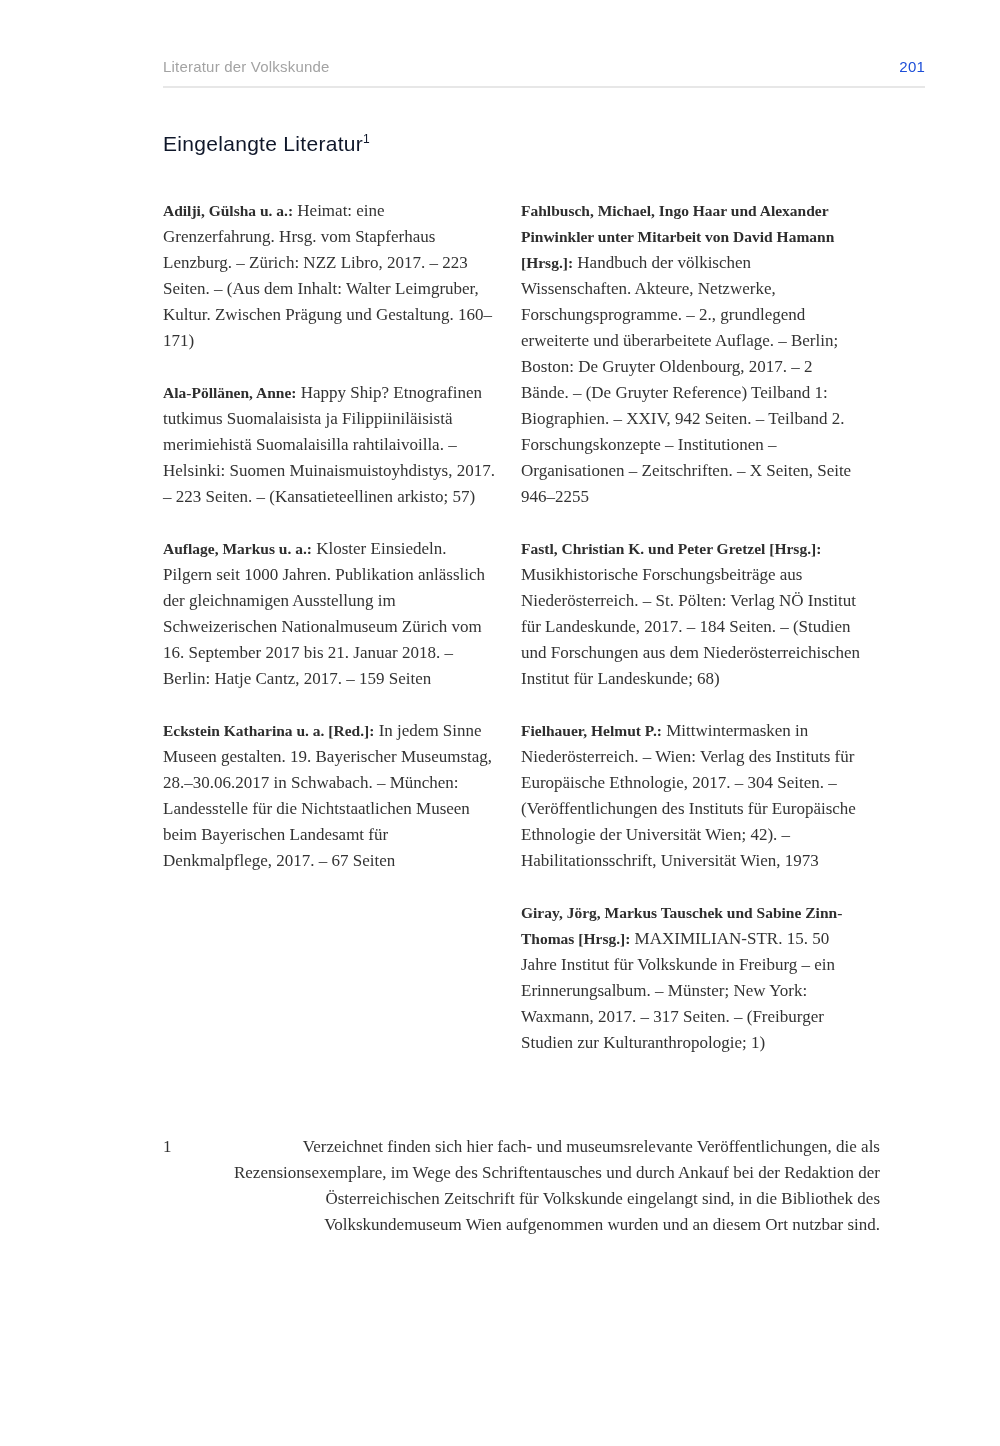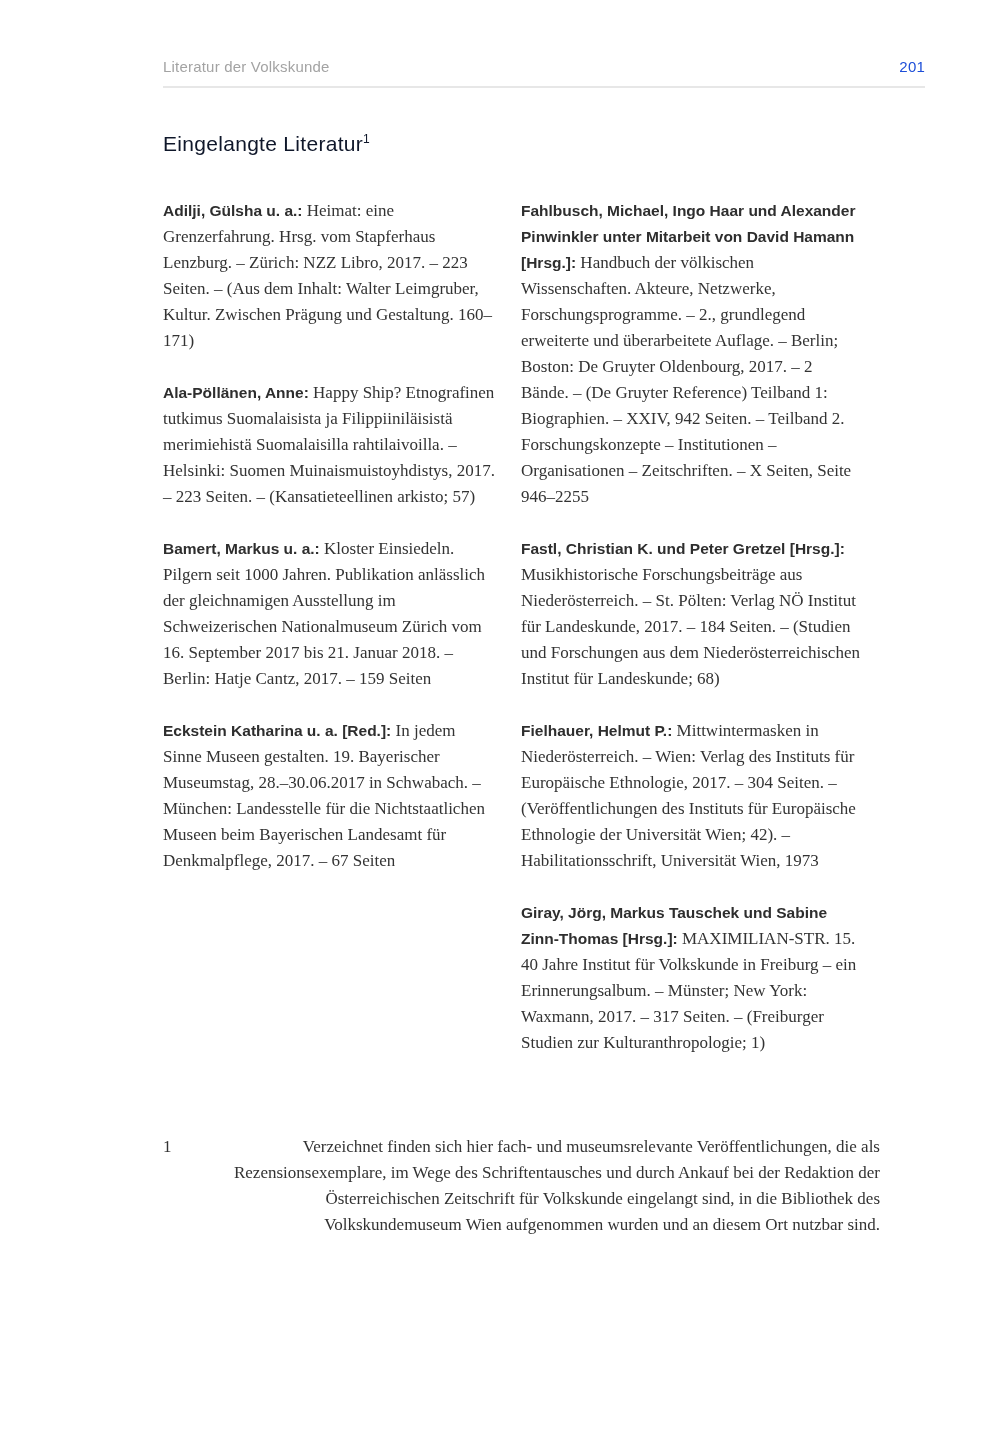--- a/index.html
+++ b/index.html
@@ -55,21 +55,21 @@
   .col-left { width: 332px; }
   .col-right { width: 342px; margin-left: 26px; }
   .entry {
     font-family: "Liberation Serif", serif;
     font-size: 17px;
     line-height: 26px;
     margin-bottom: 26px;
     color: #333333;
   }
   .entry .author {
-    font-family: Liberation Sans, sans-serif;
+    font-family: Liberation Serif, serif;
     font-weight: 700;
     font-size: 15.5px;
     color: #2e2e2e;
   }
   .footnote {
     display: flex;
     margin-top: 52px;
     width: 717px;
     font-family: "Liberation Serif", serif;
     font-size: 17px;
@@ -94,29 +94,29 @@
 
   <hr class="rule">
 
   <h1 class="title"><span>Eingelangte Literatur</span><sup>1</sup></h1>
 
   <div class="columns">
 
     <div class="col col-left">
       <p class="entry"><span class="author">Adilji, Gülsha u. a.:</span> <span class="body">Heimat: eine Grenzerfahrung. Hrsg. vom Stapferhaus Lenzburg. – Zürich: NZZ Libro, 2017. – 223 Seiten. – (Aus dem Inhalt: Walter Leimgruber, Kultur. Zwischen Prägung und Gestaltung. 160–171)</span></p>
       <p class="entry"><span class="author">Ala-Pöllänen, Anne:</span> <span class="body">Happy Ship? Etnografinen tutkimus Suomalaisista ja Filippiiniläisistä merimiehistä Suomalaisilla rahtilaivoilla. – Helsinki: Suomen Muinaismuistoyhdistys, 2017. – 223 Seiten. – (Kansatieteellinen arkisto; 57)</span></p>
-      <p class="entry"><span class="author">Bamert, Markus u. a.:</span> <span class="body">Kloster Einsiedeln. Pilgern seit 1000 Jahren. Publikation anlässlich der gleichnamigen Ausstellung im Schweizerischen Nationalmuseum Zürich vom 16. September 2017 bis 21. Januar 2018. – Berlin: Hatje Cantz, 2017. – 159 Seiten</span></p>
+      <p class="entry"><span class="author">Auflage, Markus u. a.:</span> <span class="body">Kloster Einsiedeln. Pilgern seit 1000 Jahren. Publikation anlässlich der gleichnamigen Ausstellung im Schweizerischen Nationalmuseum Zürich vom 16. September 2017 bis 21. Januar 2018. – Berlin: Hatje Cantz, 2017. – 159 Seiten</span></p>
       <p class="entry"><span class="author">Eckstein Katharina u. a. [Red.]:</span> <span class="body">In jedem Sinne Museen gestalten. 19. Bayerischer Museumstag, 28.–30.06.2017 in Schwabach. – München: Landesstelle für die Nichtstaatlichen Museen beim Bayerischen Landesamt für Denkmalpflege, 2017. – 67 Seiten</span></p>
     </div>
 
     <div class="col col-right">
       <p class="entry"><span class="author">Fahlbusch, Michael, Ingo Haar und Alexander Pinwinkler unter Mitarbeit von David Hamann [Hrsg.]:</span> <span class="body">Handbuch der völkischen Wissenschaften. Akteure, Netzwerke, Forschungsprogramme. – 2., grundlegend erweiterte und überarbeitete Auflage. – Berlin; Boston: De Gruyter Oldenbourg, 2017. – 2 Bände. – (De Gruyter Reference) Teilband 1: Biographien. – XXIV, 942 Seiten. – Teilband 2. Forschungskonzepte – Institutionen – Organisationen – Zeitschriften. – X Seiten, Seite 946–2255</span></p>
       <p class="entry"><span class="author">Fastl, Christian K. und Peter Gretzel [Hrsg.]:</span> <span class="body">Musikhistorische Forschungsbeiträge aus Niederösterreich. – St. Pölten: Verlag NÖ Institut für Landeskunde, 2017. – 184 Seiten. – (Studien und Forschungen aus dem Niederösterreichischen Institut für Landeskunde; 68)</span></p>
       <p class="entry"><span class="author">Fielhauer, Helmut P.:</span> <span class="body">Mittwintermasken in Niederösterreich. – Wien: Verlag des Instituts für Europäische Ethnologie, 2017. – 304 Seiten. – (Veröffentlichungen des Instituts für Europäische Ethnologie der Universität Wien; 42). – Habilitationsschrift, Universität Wien, 1973</span></p>
-      <p class="entry"><span class="author">Giray, Jörg, Markus Tauschek und Sabine Zinn-Thomas [Hrsg.]:</span> <span class="body">MAXIMILIAN-STR. 15. 40 Jahre Institut für Volkskunde in Freiburg – ein Erinnerungsalbum. – Münster; New York: Waxmann, 2017. – 317 Seiten. – (Freiburger Studien zur Kulturanthropologie; 1)</span></p>
+      <p class="entry"><span class="author">Giray, Jörg, Markus Tauschek und Sabine Zinn-Thomas [Hrsg.]:</span> <span class="body">MAXIMILIAN-STR. 15. 50 Jahre Institut für Volkskunde in Freiburg – ein Erinnerungsalbum. – Münster; New York: Waxmann, 2017. – 317 Seiten. – (Freiburger Studien zur Kulturanthropologie; 1)</span></p>
     </div>
 
   </div>
 
   <div class="footnote">
     <span class="fn-marker">1</span>
     <p class="fn-text">Verzeichnet finden sich hier fach- und museumsrelevante Veröffentlichungen, die als Rezensionsexemplare, im Wege des Schriftentausches und durch Ankauf bei der Redaktion der Österreichischen Zeitschrift für Volkskunde eingelangt sind, in die Bibliothek des Volkskundemuseum Wien aufgenommen wurden und an diesem Ort nutzbar sind.</p>
   </div>
 
 </div>

